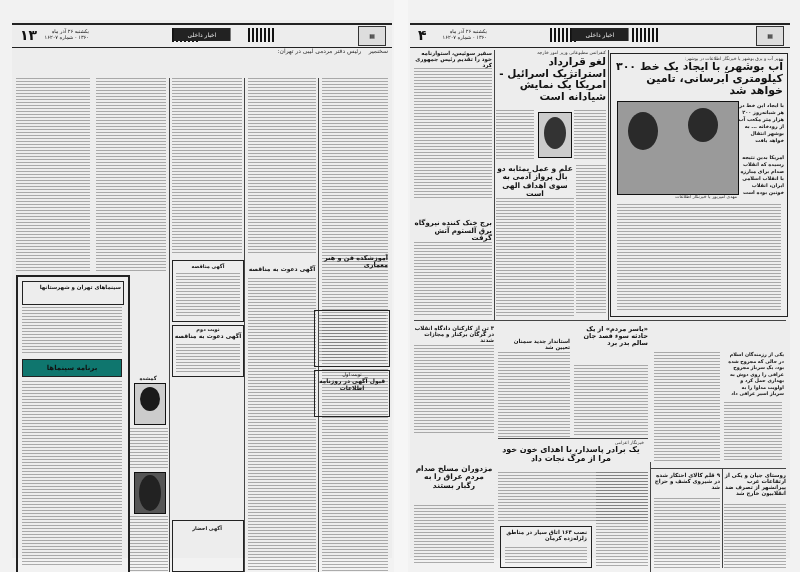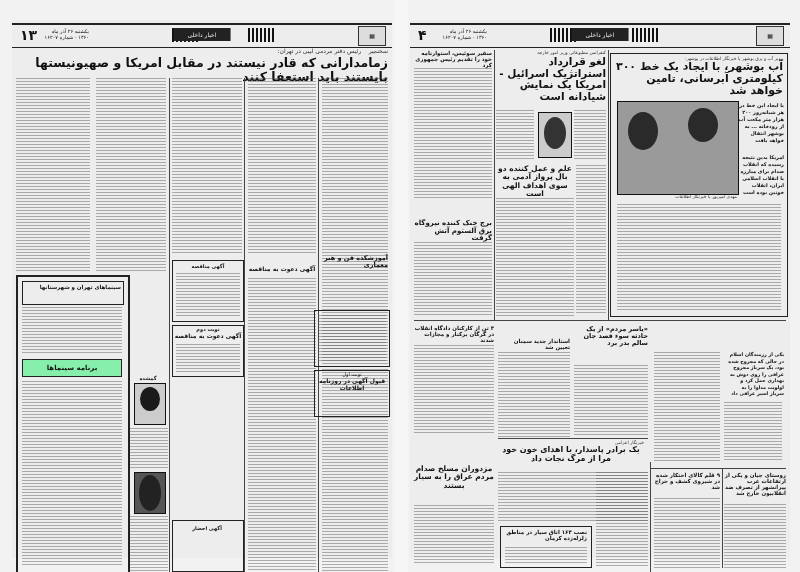--- a/index.html
+++ b/index.html
@@ -41,21 +41,20 @@
     <span class="section-label">اخبار داخلی</span>
     <span class="section-stripes" style="left:236px"></span>
     <span class="masthead-logo">▦</span>
   </div>
 
   <div class="rtl kicker" style="position:absolute;top:27px;right:4px;width:200px;">
     <span>سخنمیر</span>
     &nbsp;&nbsp;
     <span>رئیس دفتر مردمی لیبی در تهران:</span>
   </div>
-  <div class="rtl headline" style="position:absolute;top:36px;right:4px;width:372px;font-size:12.5px;">زمامدارانی که قادر نیستند در مقابل امریکا و صهیونیستها بایستند باید استعفا کنند</div>
 
   <div class="textcol" style="left:310px;top:58px;width:66px;height:500px;"></div>
   <div class="textcol" style="left:236px;top:58px;width:68px;height:175px;"></div>
   <div class="textcol" style="left:160px;top:58px;width:70px;height:175px;"></div>
   <div class="textcol" style="left:84px;top:58px;width:70px;height:195px;"></div>
   <div class="textcol" style="left:4px;top:58px;width:74px;height:195px;"></div>
   <div class="vrule" style="left:306px;top:58px;height:500px;"></div>
   <div class="vrule" style="left:232px;top:58px;height:500px;"></div>
   <div class="vrule" style="left:157px;top:58px;height:500px;"></div>
 
@@ -79,21 +78,21 @@
   <div class="boxed" style="left:302px;top:350px;width:74px;height:45px;">
     <div class="rtl" style="text-align:center;font-size:5px;">نوبت اول</div>
     <div class="rtl ad-title" style="text-align:center;">قبول آگهی در روزنامه اطلاعات</div>
   </div>
 
   <div class="boxed" style="left:4px;top:255px;width:110px;height:295px;border-width:2px;">
     <div class="rtl" style="margin:4px;border:1px solid #222;height:18px;font-size:5.5px;font-weight:bold;padding:2px;">
       <span>سینماهای تهران و شهرستانها</span>
     </div>
     <div class="textcol" style="left:4px;top:30px;width:100px;height:48px;"></div>
-    <div class="rtl" style="position:absolute;top:82px;left:4px;width:98px;height:16px;border:1px solid #222;background:#86efac;font-size:7px;font-weight:bold;text-align:center;line-height:16px;">
+    <div class="rtl" style="position:absolute;top:82px;left:4px;width:98px;height:16px;border:1px solid #222;background:#0f766e;font-size:7px;font-weight:bold;text-align:center;line-height:16px;">
       <span>برنامه سینماها</span>
     </div>
     <div class="textcol" style="left:4px;top:104px;width:100px;height:185px;"></div>
   </div>
 
   <div class="rtl" style="position:absolute;left:120px;top:355px;width:32px;font-size:5px;font-weight:bold;text-align:center;">گمشده</div>
   <div class="photo" style="left:122px;top:363px;width:30px;height:40px;background:#ccc;">
     <div class="face" style="left:5px;top:3px;width:20px;height:24px;"></div>
   </div>
   <div class="textcol" style="left:118px;top:408px;width:38px;height:40px;"></div>
@@ -135,21 +134,21 @@
     <div class="face" style="left:5px;top:4px;width:22px;height:32px;background:#333;"></div>
   </div>
   <div class="textcol" style="left:86px;top:90px;width:38px;height:50px;"></div>
   <div class="textcol" style="left:164px;top:90px;width:32px;height:50px;"></div>
 
   <div class="rtl headline" style="position:absolute;left:4px;top:30px;width:78px;font-size:5.5px;">سفیر سوئیس، استوارنامه خود را تقدیم رئیس جمهوری کرد</div>
   <div class="textcol" style="left:4px;top:48px;width:78px;height:130px;"></div>
   <div class="vrule" style="left:84px;top:30px;height:270px;"></div>
   <div class="vrule" style="left:198px;top:30px;height:270px;"></div>
 
-  <div class="rtl headline" style="position:absolute;left:86px;top:145px;width:78px;font-size:7.5px;text-align:center;">علم و عمل کننده دو بال پرواز آدمی به سوی اهداف الهی است</div>
+  <div class="rtl headline" style="position:absolute;left:86px;top:145px;width:78px;font-size:7.5px;text-align:center;">علم و عمل بمثابه دو بال پرواز آدمی به سوی اهداف الهی است</div>
   <div class="textcol" style="left:86px;top:178px;width:78px;height:120px;"></div>
   <div class="textcol" style="left:166px;top:145px;width:30px;height:150px;"></div>
 
   <div class="rtl headline" style="position:absolute;left:4px;top:200px;width:78px;font-size:7px;text-align:right;">برج خنک کننده نیروگاه برق آلستوم آتش گرفت</div>
   <div class="textcol" style="left:4px;top:222px;width:78px;height:75px;"></div>
 
   <div class="hrule" style="left:4px;top:300px;width:372px;"></div>
 
   <div class="rtl headline" style="position:absolute;left:4px;top:305px;width:80px;font-size:5.5px;">۳ تن از کارکنان دادگاه انقلاب در گرگان برکنار و مجازات شدند</div>
   <div class="textcol" style="left:4px;top:325px;width:80px;height:90px;"></div>
@@ -163,21 +162,21 @@
   <div class="rtl" style="position:absolute;right:6px;top:332px;width:58px;font-size:4.8px;font-weight:bold;line-height:6.5px;">یکی از رزمندگان اسلام در حالی که مجروح شده بود، یک سرباز مجروح عراقی را روی دوش به بهداری حمل کرد و اولویت مداوا را به سرباز اسیر عراقی داد</div>
   <div class="textcol" style="left:244px;top:332px;width:66px;height:110px;"></div>
   <div class="textcol" style="left:314px;top:382px;width:58px;height:60px;"></div>
 
   <div class="hrule" style="left:88px;top:418px;width:150px;"></div>
 
   <div class="rtl kicker" style="position:absolute;left:88px;top:420px;width:146px;font-size:4.5px;">خبرنگار اعزامی</div>
   <div class="rtl headline" style="position:absolute;left:88px;top:426px;width:146px;font-size:8px;text-align:center;">یک برادر پاسدار، با اهدای خون خود مرا از مرگ نجات داد</div>
   <div class="textcol" style="left:88px;top:452px;width:150px;height:50px;"></div>
 
-  <div class="rtl headline" style="position:absolute;left:4px;top:445px;width:80px;font-size:7.5px;text-align:center;">مزدوران مسلح صدام مردم عراق را به سیار بستند</div>
+  <div class="rtl headline" style="position:absolute;left:4px;top:445px;width:80px;font-size:7.5px;text-align:center;">مزدوران مسلح صدام مردم عراق را به رگبار بستند</div>
   <div class="textcol" style="left:4px;top:485px;width:80px;height:60px;"></div>
 
   <div class="boxed" style="left:90px;top:506px;width:90px;height:40px;">
     <div class="rtl headline" style="padding:2px 4px;font-size:5.5px;">نصب ۱۶۴ اتاق سیار در مناطق زلزله‌زده کرمان</div>
     <div class="textcol" style="left:4px;top:20px;width:82px;height:16px;"></div>
   </div>
   <div class="textcol" style="left:186px;top:452px;width:52px;height:94px;"></div>
 
   <div class="vrule" style="left:240px;top:442px;height:110px;"></div>
   <div class="hrule" style="left:240px;top:448px;width:136px;"></div>

